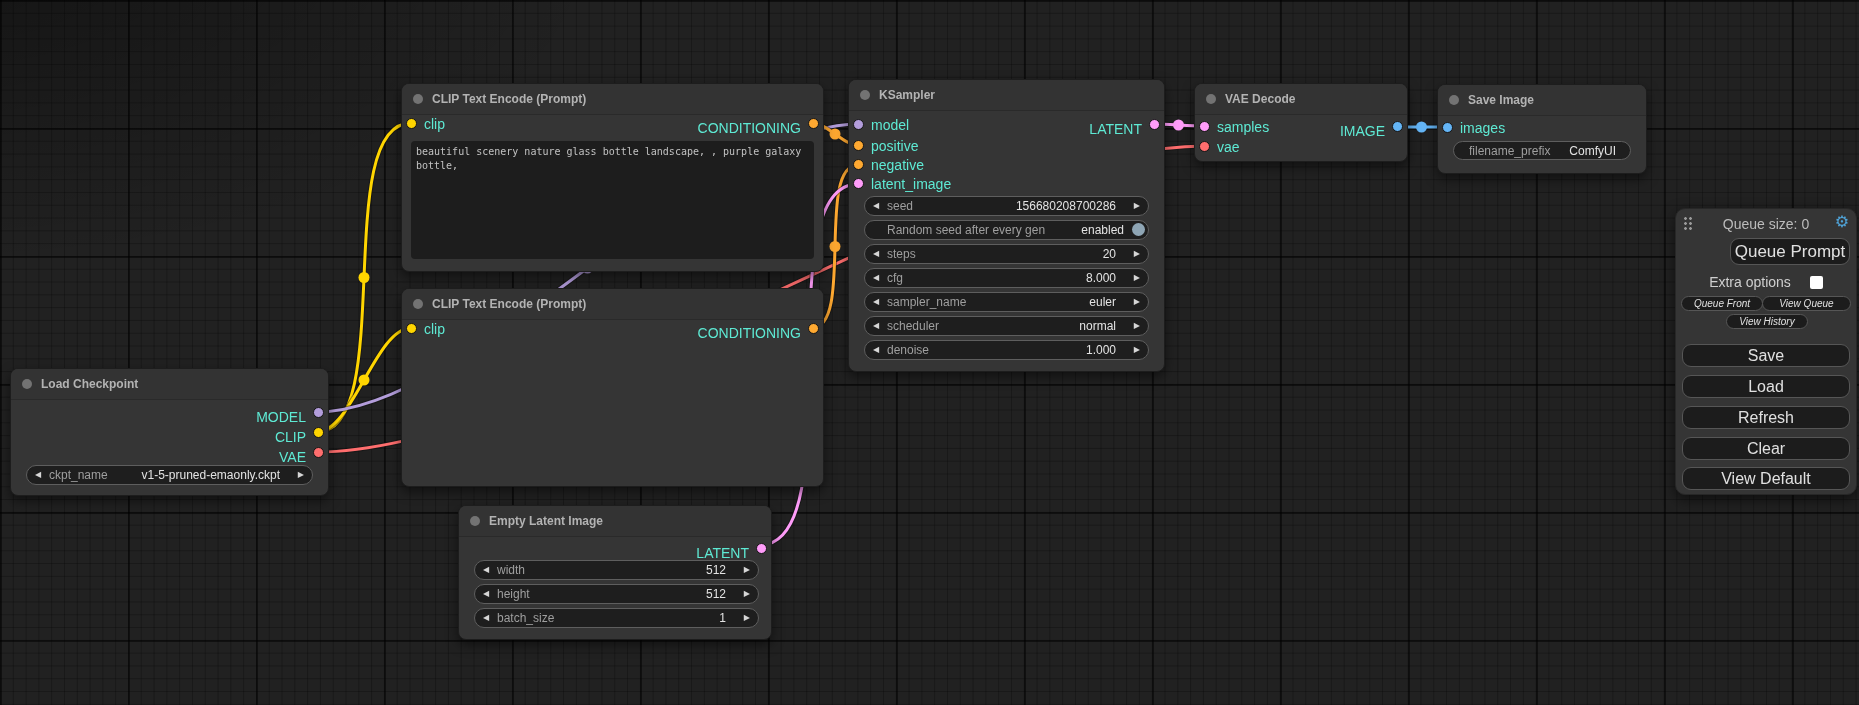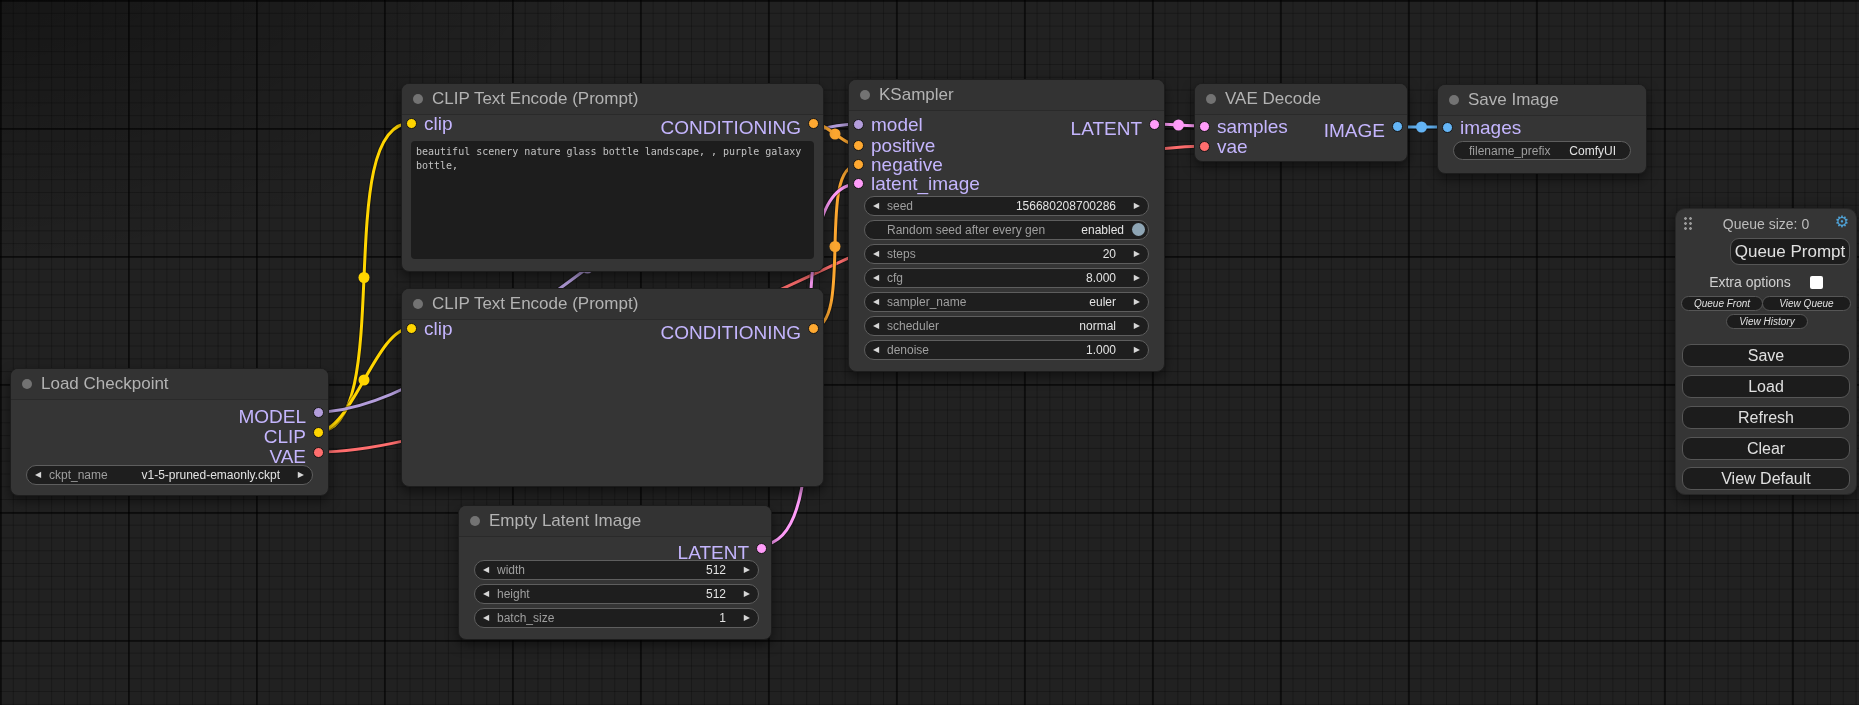--- a/index.html
+++ b/index.html
@@ -14,25 +14,25 @@
     background-size:128px 128px,128px 128px,12.8px 12.8px,12.8px 12.8px;
     font-family:"Liberation Sans", sans-serif;
   }
   .vignette{position:absolute;inset:0;pointer-events:none;
     background:radial-gradient(1100px 520px at -4% -8%, rgba(0,0,0,.42), rgba(0,0,0,0) 62%);}
   #links{position:absolute;left:0;top:0;}
   
   .node{position:absolute;background:#353535;border:1px solid #1d1d1d;border-radius:8px;
     box-shadow:0 5px 12px rgba(0,0,0,.5);overflow:hidden;}
   .node-title{position:relative;height:30px;line-height:30px;background:#333333;
-    border-bottom:1px solid #2a2a2a;color:#b3b3b3;font-size:17px;padding-left:30px;
-    white-space:nowrap;}
+    border-bottom:1px solid #2a2a2a;color:#b3b3b3;font-size:12px;padding-left:30px;
+    white-space:nowrap;font-weight:bold;}
   .title-dot{position:absolute;left:11px;top:10px;width:10px;height:10px;border-radius:50%;
     background:#737373;}
-  .row{position:absolute;left:0;right:0;height:20px;line-height:20px;font-size:19px;color:#c4b5fd;}
+  .row{position:absolute;left:0;right:0;height:20px;line-height:20px;font-size:14px;color:#5eead4;}
   .dot{position:absolute;top:50%;margin-top:-6px;width:9px;height:9px;border:1.5px solid #161616;
     border-radius:50%;background:#888;}
   .dot.in{left:4px}.dot.out{right:4px}
   .ilabel{margin-left:22px}
   .olabel{position:absolute;right:22px;top:4px;}
   .widget{position:absolute;left:15px;right:15px;height:20px;background:#1e1e1e;
     border:1px solid #5e5e5e;border-radius:10px;font-size:12px;line-height:18px;color:#9f9f9f;
     box-sizing:border-box;}
   .warr{position:absolute;left:8px;top:0;font-size:8px;line-height:18px;color:#d6d6d6;
     font-family:"DejaVu Sans",sans-serif;}

